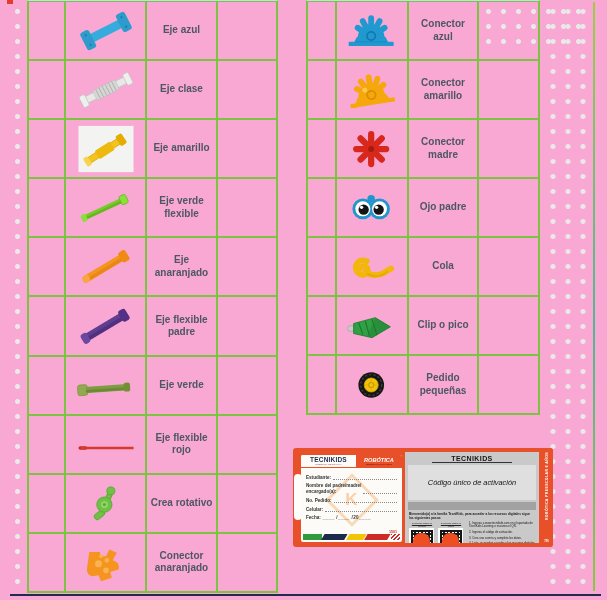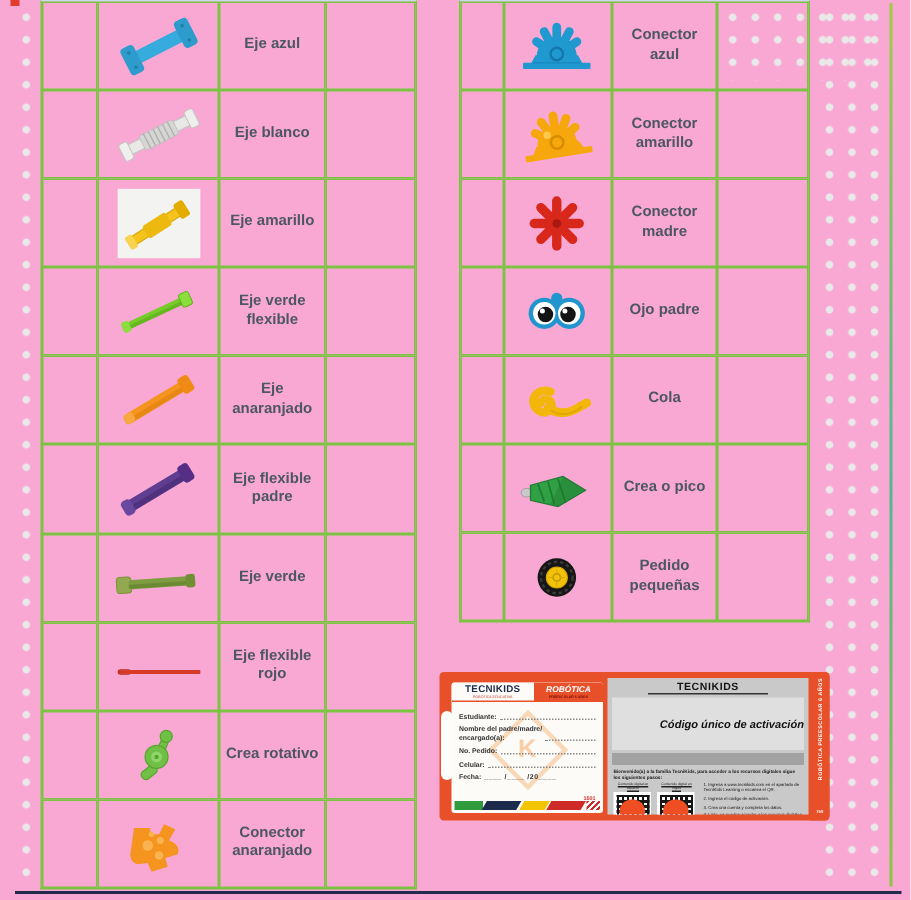--- a/index.html
+++ b/index.html
@@ -55,22 +55,22 @@
   .stripes{position:absolute;left:2px;bottom:2.5px;height:5.5px;width:97px;display:flex;gap:1.5px;z-index:1;}
   .s1{width:19px;background:#2F9B3D;}
   .s2{width:24px;background:#1C2B4B;transform:skewX(-30deg);}
   .s3{width:17px;background:#F2C500;transform:skewX(-30deg);}
   .s4{width:24px;background:#CE2B28;transform:skewX(-30deg);}
   .s5{width:9px;background:repeating-linear-gradient(135deg,#CE2B28 0 1.4px,#fff 1.4px 2.8px);}
 
   .gray-panel{position:absolute;left:112px;top:4px;width:134px;height:91px;background:#C9C9C9;overflow:hidden;}
   .g-title{width:60%;margin:2.5px auto 0;text-align:center;font-size:7px;font-weight:bold;color:#141414;
            letter-spacing:.4px;border-bottom:.8px solid #333;padding-bottom:.5px;}
-  .g-header{margin:1.5px 3px 0;background:#DFDFDF;font-style:italic;font-weight:bold;font-size:7.4px;
-            text-align:right;color:#111;padding:13px 0;}
+  .g-header{margin:1.5px 3px 0;background:#DFDFDF;font-style:italic;font-weight:normal;font-size:7.4px;
+            text-align:center;color:#111;padding:13px 0;}
   .g-darkbar{margin:2px 3px 0;background:#A2A2A2;height:8px;}
   .g-intro{font-size:3.2px;color:#1A1A1A;line-height:1.3;margin:2.5px 4px 0;font-weight:bold;}
   .g-cols{display:flex;margin:1.5px 4px 0;gap:3px;}
   .qrs{width:57px;}
   .qr-labels{display:flex;gap:3px;}
   .qr-label{width:26px;font-size:2.3px;color:#222;text-align:center;line-height:1.2;text-decoration:underline;}
   .qr-row{display:flex;gap:4px;margin-top:1px;}
   .qr{width:25px;height:25px;background:#fff;position:relative;padding:1.5px;box-sizing:border-box;}
   .qr-in{width:100%;height:100%;
          background-image:repeating-linear-gradient(0deg,#161616 0 1.6px,transparent 1.6px 3.4px),
@@ -126,21 +126,21 @@
               <line x1="34" y1="22" x2="34" y2="34"></line>
               <line x1="38" y1="22" x2="38" y2="34"></line>
               <line x1="42" y1="22" x2="42" y2="34"></line>
               <line x1="46" y1="22" x2="46" y2="34"></line>
             </g>
             <rect x="5" y="21" width="7" height="14" rx="2" fill="#EFEFED" stroke="#C4C4C2" stroke-width="0.8"></rect>
             <rect x="60" y="21" width="7" height="14" rx="2" fill="#EFEFED" stroke="#C4C4C2" stroke-width="0.8"></rect>
           </g>
         </svg>
       </div>
-      <div class="cell label-cell">Eje blanco</div>
+      <div class="cell label-cell">Eje clase</div>
       <div class="cell"></div>
       <div class="cell"></div>
       <div class="cell img-cell">
         <svg viewBox="0 0 72 56" width="64" height="50">
           <rect x="5" y="2" width="62" height="52" fill="#F3F3F1"></rect>
           <g transform="rotate(-33 36 28)">
             <rect x="10" y="25" width="48" height="7" rx="1.5" fill="#F4C41D" stroke="#D9A40A" stroke-width="0.8"></rect>
             <rect x="24" y="23" width="20" height="11" rx="1.5" fill="#EDB90F"></rect>
             <rect x="52" y="22" width="8" height="13" rx="2" fill="#E5AC00"></rect>
             <rect x="8" y="23" width="6" height="11" rx="2" fill="#F7D34F"></rect>
@@ -344,21 +344,21 @@
       <div class="cell"></div>
       <div class="cell"></div>
       <div class="cell img-cell">
         <svg viewBox="0 0 72 56" width="60" height="48">
           <ellipse cx="11" cy="31" rx="4.5" ry="3.5" fill="#C9C9C9" stroke="#9F9F9F" stroke-width=".8"></ellipse>
           <path d="M14,25 L40,18 58,29 36,42 14,37 z" fill="#2FA043" stroke="#1E7A2E" stroke-width="1"></path>
           <path d="M40,18 L58,29 36,42 30,40" fill="#268237" opacity=".55"></path>
           <path d="M20,24 L25,38 M28,22 L33,40 M36,20 L42,39" stroke="#1E7A2E" stroke-width="1.4" fill="none"></path>
         </svg>
       </div>
-      <div class="cell label-cell">Crea o pico</div>
+      <div class="cell label-cell">Clip o pico</div>
       <div class="cell"></div>
       <div class="cell"></div>
       <div class="cell img-cell">
         <svg viewBox="0 0 72 56" width="56" height="46">
           <circle cx="35" cy="28" r="16.5" fill="#161616"></circle>
           <circle cx="35" cy="28" r="13.5" fill="none" stroke="#3A3A3A" stroke-width="2" stroke-dasharray="3 2.5"></circle>
           <circle cx="35" cy="28" r="9" fill="#F2C20A" stroke="#D9A800" stroke-width="1"></circle>
           <circle cx="35" cy="28" r="3.2" fill="none" stroke="#C69A00" stroke-width="1.5"></circle>
           <g stroke="#D9A800" stroke-width="1">
             <line x1="35" y1="21" x2="35" y2="25"></line>

